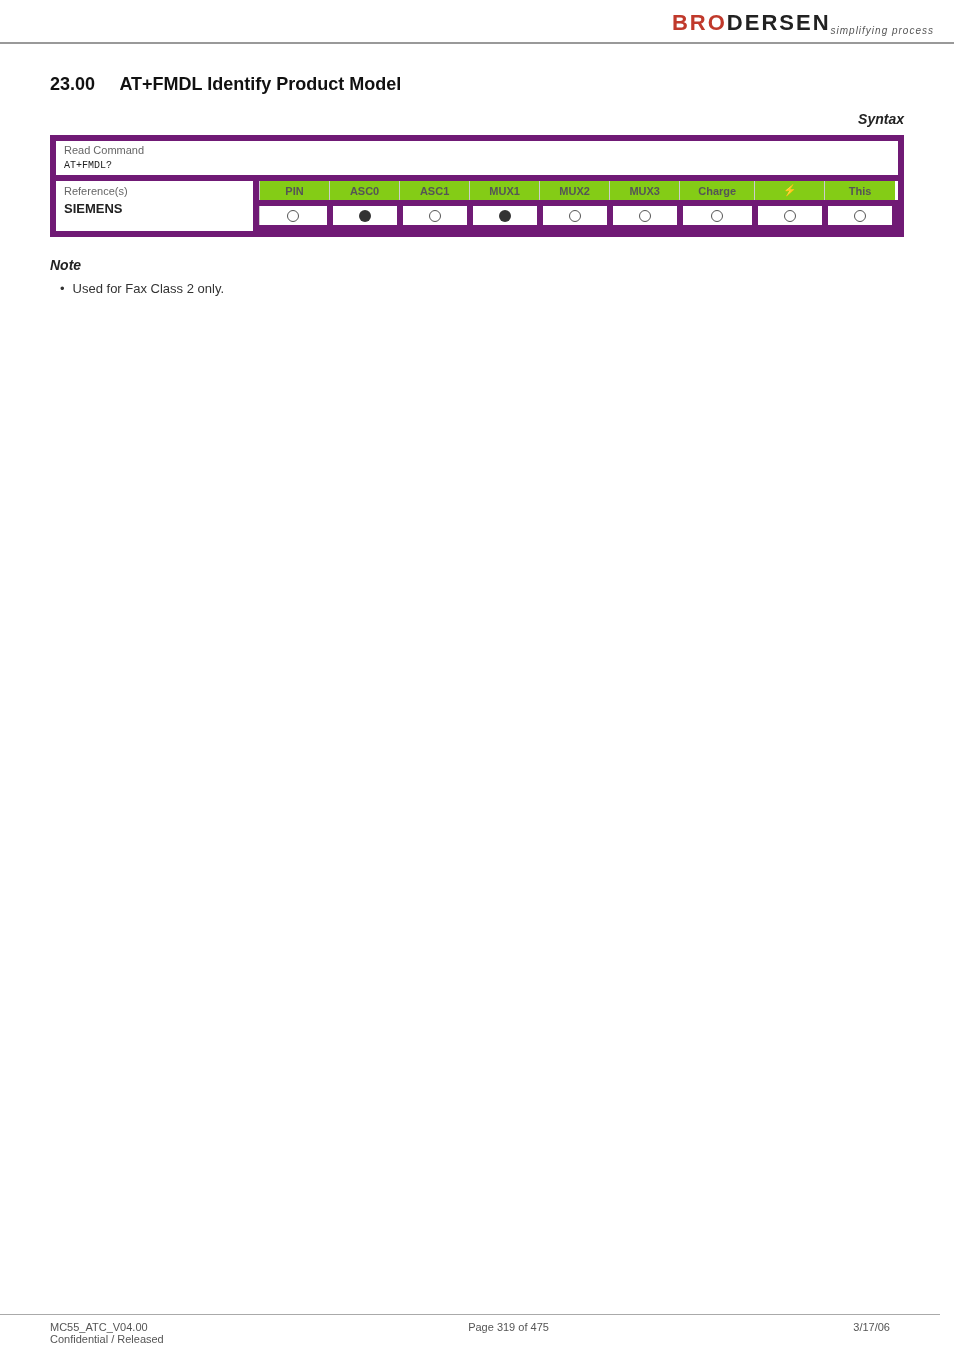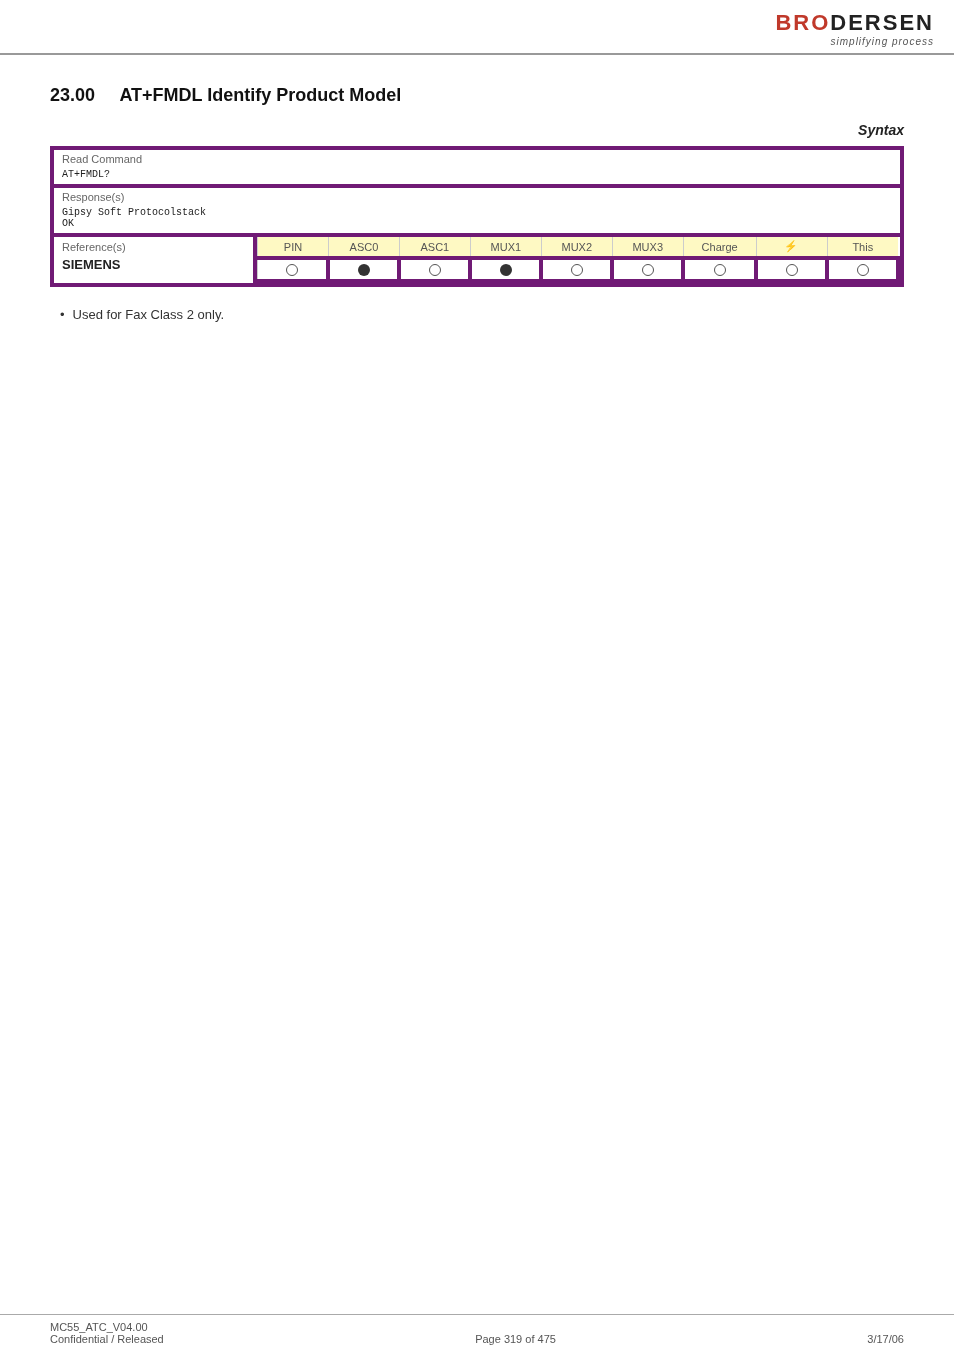--- a/index.html
+++ b/index.html
@@ -17,21 +17,21 @@
     
     .header {
       display: flex;
       justify-content: flex-end;
       padding: 10px 20px 6px 20px;
       border-bottom: 2px solid #999;
     }
 
     .logo-area {
       display: flex;
-      flex-direction: column;
+      flex-direction: row;
       align-items: flex-end;
     }
 
     .logo-text {
       font-size: 22px;
       font-weight: 900;
       letter-spacing: 2px;
       color: #222;
       font-family: Arial Black, Arial, sans-serif;
     }
@@ -116,45 +116,45 @@
 
     .note-bullet {
       margin-top: 0;
     }
 
     
     .footer {
       position: absolute;
       bottom: 0;
       left: 0;
-      right: 0;
+      right: 14px;
       border-top: 1px solid #aaa;
       padding: 6px 50px;
       display: flex;
       justify-content: space-between;
-      align-items: flex-end;
+      align-items: flex-start;
       font-size: 11px;
       color: #555;
     }
 
     .footer-left {
       display: flex;
       flex-direction: column;
       font-size: 11px;
     }
 
     
     .outer-table {
       width: 100%;
       border-collapse: collapse;
       margin-bottom: 20px;
     }
 
     .outer-table td {
-      border: 4px solid #701a75;
+      border: 6px solid #701a75;
       padding: 0;
     }
 
     .outer-table .row-label {
       font-size: 11px;
       color: #666;
       padding: 3px 8px 2px 8px;
       display: block;
     }
 
@@ -174,22 +174,22 @@
     .ref-cols-inner td {
       font-size: 11px;
       text-align: center;
       padding: 3px 2px;
       border-left: 1px solid #ccc;
       min-width: 40px;
     }
 
     .ref-cols-inner th {
       color: #555;
-      font-weight: normal;
-      background: #fef9c3;
+      font-weight: bold;
+      background: #84cc16;
       border-bottom: 1px solid #ccc;
     }
   </style>
 </head>
 <body>
 
 <div class="header">
   <div class="logo-area">
     <div class="logo-text"><span style="color:#c0392b">BRO</span>DERSEN</div>
     <div class="logo-tagline">simplifying process</div>
@@ -209,27 +209,20 @@
   <table class="outer-table">
     <tbody>
 
       <tr>
         <td colspan="2" style="padding:0;">
           <span class="row-label">Read Command</span>
           <span class="row-content">AT+FMDL?</span>
         </td>
       </tr>
 
-      <tr>
-        <td colspan="2" style="padding:0;">
-          <span class="row-label">Response(s)</span>
-          <span class="row-content" style="white-space:pre;">Gipsy Soft Protocolstack
-OK</span>
-        </td>
-      </tr>
 
       <tr>
         <td style="width:203px; padding: 4px 8px; font-size:11px; color:#666; border-right:1px solid #ccc; vertical-align:top;">
           <span>Reference(s)</span>
         <div style="font-weight: bold; font-size: 13px; margin-top: 4px; color: rgb(34, 34, 34);">SIEMENS</div></td>
         <td style="padding:0; vertical-align:top;">
           <table class="ref-cols-inner">
             <thead>
               <tr>
                 <th>PIN</th>
@@ -283,20 +276,21 @@
                 </td>
               </tr>
             </tbody>
           </table>
         </td>
       </tr>
 
     </tbody>
   </table>
 
+  <div class="note-label">Note</div>
 
   <div class="note-item">
     <span class="note-bullet">•</span>
     <span>Used for Fax Class 2 only.</span>
   </div>
 
 </div>
 
 <div class="footer">
   <div class="footer-left">

